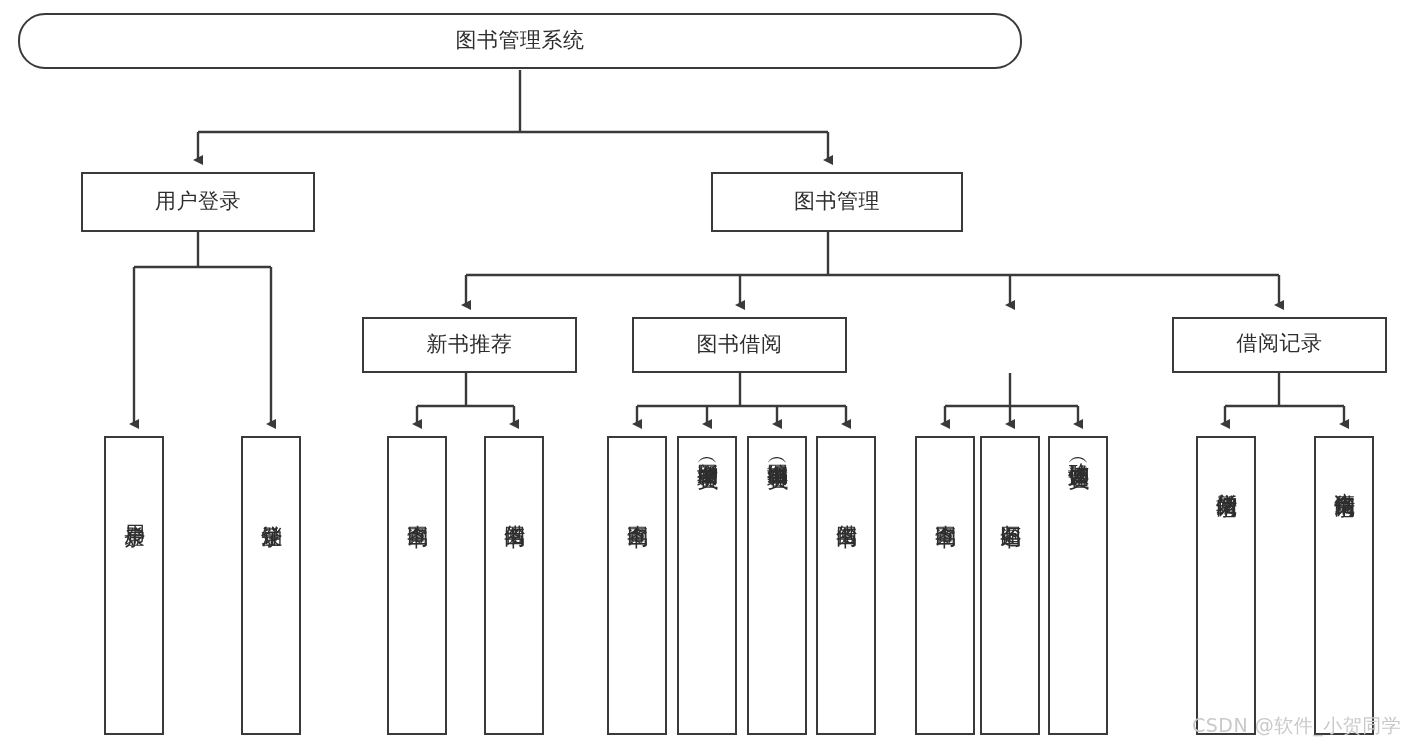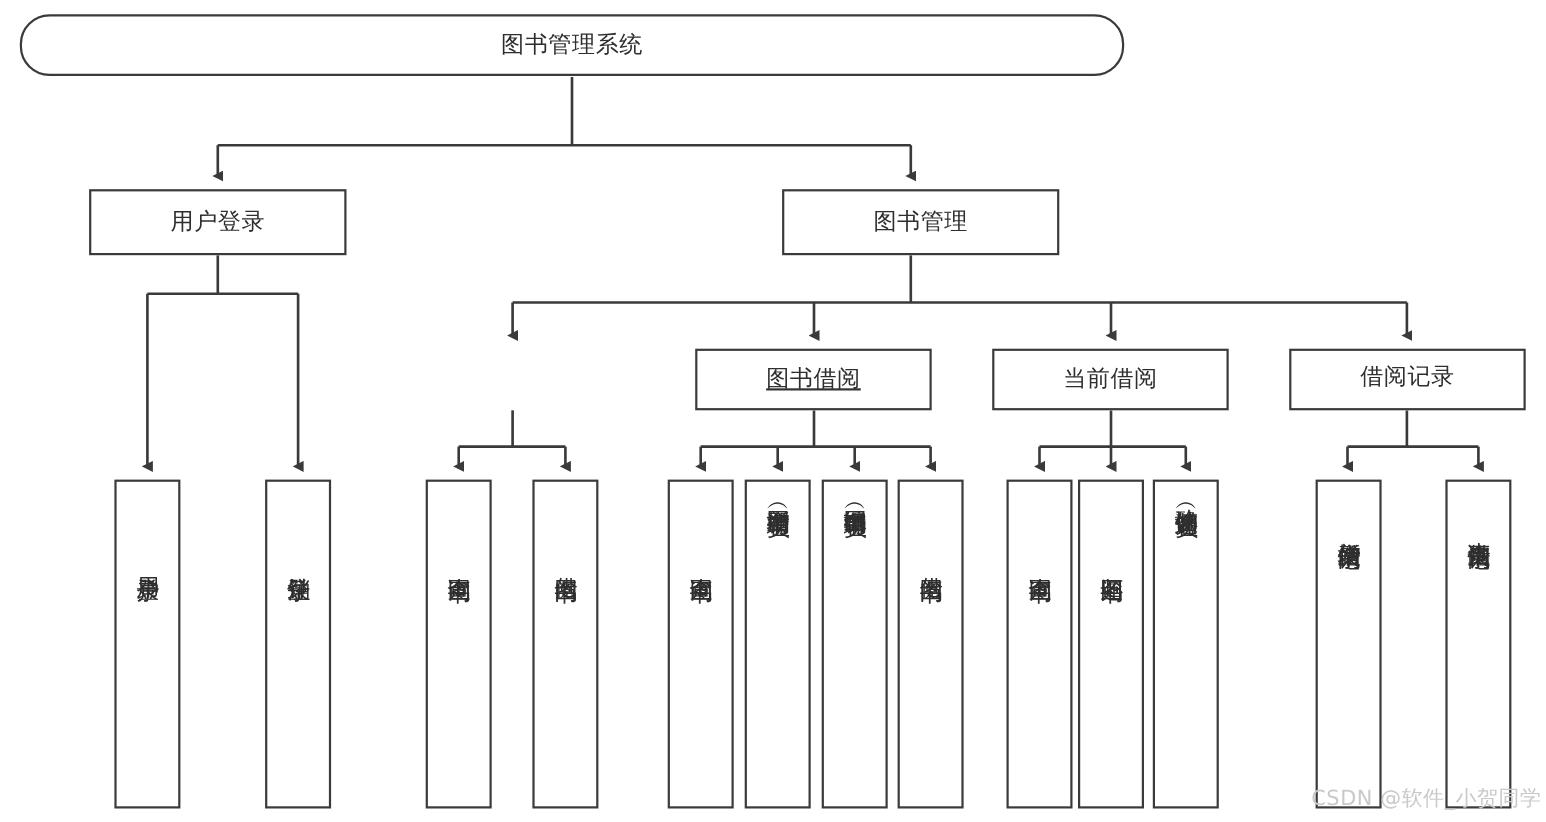--- a/index.html
+++ b/index.html
@@ -128,25 +128,25 @@
     <span class="label">图书管理系统</span>
   </div>
 
   <div class="node" style="left:81px; top:172px; width:234px; height:60px;">
     <span class="label">用户登录</span>
   </div>
   <div class="node" style="left:711px; top:172px; width:252px; height:60px;">
     <span class="label">图书管理</span>
   </div>
 
-  <div class="node" style="left:632px; top:317px; width:215px; height:56px;text-decoration:underline;">
+  <div class="node" style="left:362px; top:317px; width:215px; height:56px;">
+    <span class="label">新书推荐</span>
+  </div>
+  <div class="node" style="left:632px; top:317px; width:215px; height:56px;">
     <span class="label">图书借阅</span>
-  </div>
-  <div class="node" style="left:902px; top:317px; width:215px; height:56px;">
-    <span class="label">当前借阅</span>
   </div>
   <div class="node" style="left:1172px; top:317px; width:215px; height:56px;font-family:Liberation Mono, monospace;">
     <span class="label">借阅记录</span>
   </div>
 
   <div class="node leaf" style="left:104px; top:436px; width:60px; height:299px; padding-top:70px;">
     <span class="label">用户登录</span>
   </div>
   <div class="node leaf" style="left:241px; top:436px; width:60px; height:299px; padding-top:70px;">
     <span class="label">注销登录</span>

